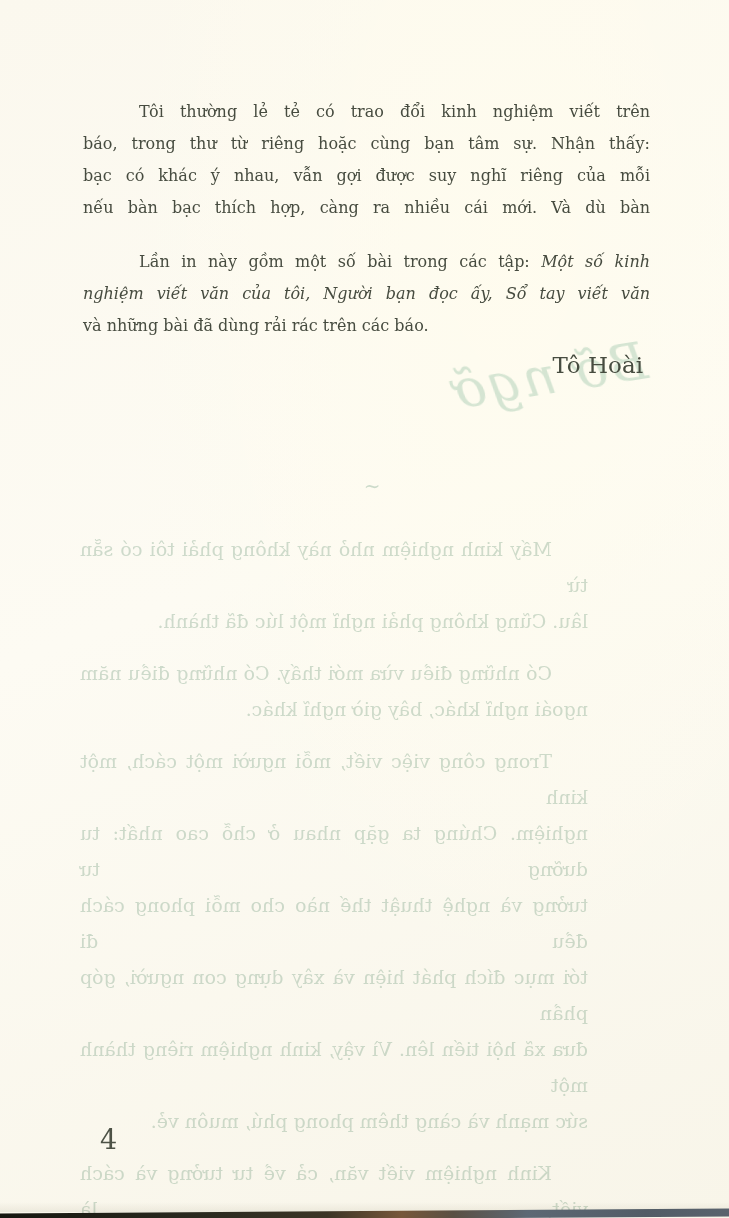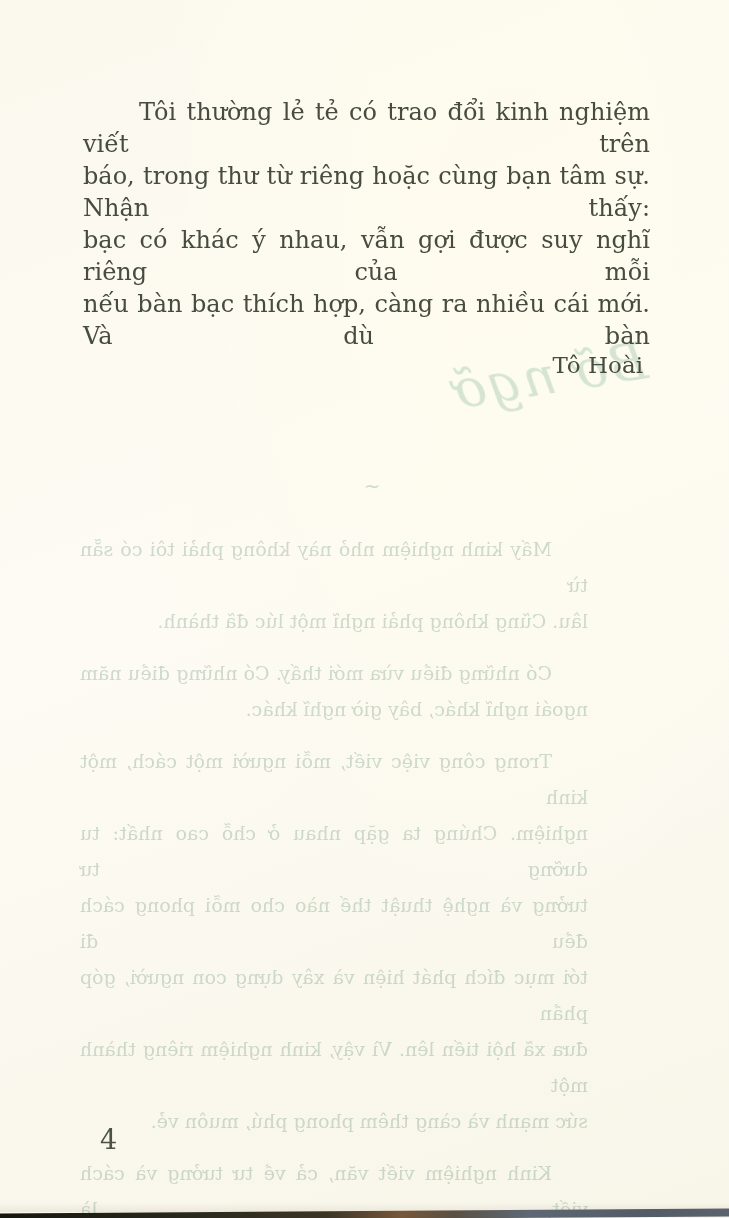--- a/index.html
+++ b/index.html
@@ -11,21 +11,21 @@
     overflow:hidden;
     background:
       radial-gradient(ellipse at 70% 20%, rgba(255,252,238,0.9) 0%, rgba(255,252,238,0) 55%),
       linear-gradient(160deg,#fbf8ee 0%,#fdfbf3 45%,#f8f5e9 100%);
     font-family:"DejaVu Serif", "Liberation Serif", serif;
   }
   
   #front-text{
     position:absolute;left:83px;top:96px;width:567px;
     color:#474c40;
-    font-size:24px;line-height:32px;
+    font-size:16px;line-height:32px;
   }
   #front-text .para{margin:0;}
   #front-text .para + .para{margin-top:22px;}
   .line{text-align:justify;text-align-last:justify;}
   .line.last{text-align-last:left;}
   .para.indent .line.first{text-indent:56px;}
   .seg.italic{font-style:italic;}
   #signature-row{
     position:absolute;left:83px;top:352px;width:560px;
     text-align:right;
@@ -108,20 +108,25 @@
       </div>
     </div>
 
   <div id="front-text">
       <div class="para indent">
         <div class="line first"><span class="seg">Tôi thường lẻ tẻ có trao đổi kinh nghiệm viết trên</span></div>
         <div class="line"><span class="seg">báo, trong thư từ riêng hoặc cùng bạn tâm sự. Nhận thấy:</span></div>
         <div class="line"><span class="seg">bạc có khác ý nhau, vẫn gợi được suy nghĩ riêng của mỗi</span></div>
         <div class="line"><span class="seg">nếu bàn bạc thích hợp, càng ra nhiều cái mới. Và dù bàn</span></div>
       </div>
+      <div class="para indent">
+        <div class="line first"><span class="seg">Lần in này gồm một số bài trong các tập: </span><span class="seg italic">Một số kinh</span></div>
+        <div class="line"><span class="seg italic">nghiệm viết văn của tôi, Người bạn đọc ấy, Sổ tay viết văn</span></div>
+        <div class="line last"><span class="seg">và những bài đã dùng rải rác trên các báo.</span></div>
+      </div>
     </div>
 
   <div id="signature-row">Tô Hoài</div>
 
   <div id="page-number">4</div>
 
   <div id="scan-edge-glow"></div>
   <div id="scan-edge"></div>
 
 </div>

